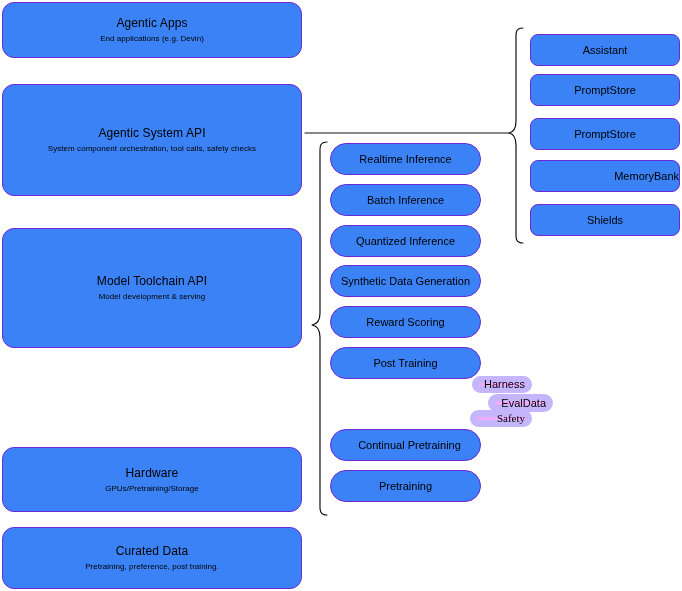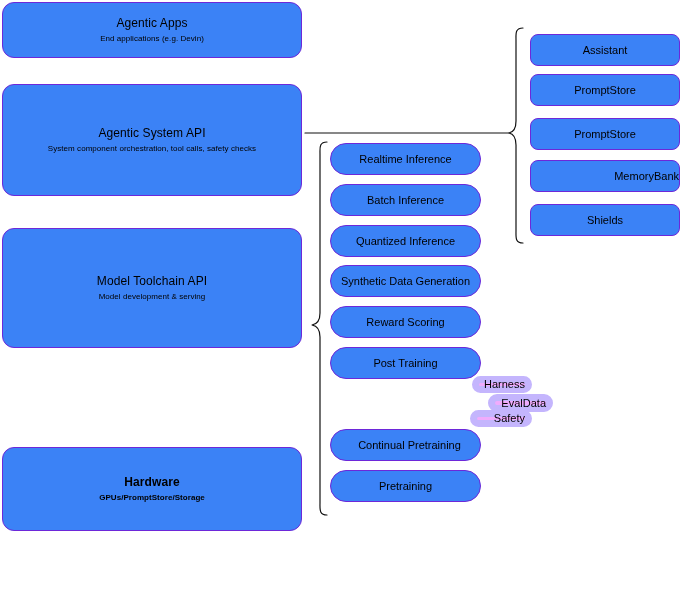--- a/index.html
+++ b/index.html
@@ -113,25 +113,29 @@
     <div class="title">Agentic System API</div>
     <div class="subtitle">System component orchestration, tool calls, safety checks</div>
   </div>
 
   <div class="node layer" style="top:228px; height:120px;">
     <div class="title">Model Toolchain API</div>
     <div class="subtitle">Model development &amp; serving</div>
   </div>
 
 
-  <div class="node layer" style="top:447px; height:84px;font-weight:bold;">
+  <div class="node layer" style="top:447px; height:65px;">
     <div class="title">Hardware</div>
-    <div class="subtitle">GPUs/PromptStore/Storage</div>
-  </div>
-
+    <div class="subtitle">GPUs/Pretraining/Storage</div>
+  </div>
+
+  <div class="node layer" style="top:527px; height:62px;">
+    <div class="title">Curated Data</div>
+    <div class="subtitle">Pretraining, preference, post training.</div>
+  </div>
 
   <div class="node mid" style="top:143px;">
     <span>Realtime Inference</span>
   </div>
   <div class="node mid" style="top:184px;">
     <span>Batch Inference</span>
   </div>
   <div class="node mid" style="top:225px;">
     <span>Quantized Inference</span>
   </div>
@@ -150,21 +154,21 @@
   <div class="node mid" style="top:470px;">
     <span>Pretraining</span>
   </div>
 
   <div class="badge" style="left:472px; top:376px; width:60px; height:17px;">
     <span>Harness</span>
   </div>
   <div class="badge" style="left:468px; top:394px; width:65px; height:18px;margin-left:20px;">
     <span>EvalData</span>
   </div>
-  <div class="badge" style="left:470px; top:410px; width:62px; height:17px;">
+  <div class="badge" style="left:470px; top:410px; width:62px; height:17px;font-family:Liberation Serif, serif;">
     <span>Safety</span>
   </div>
 
   <div class="node right" style="top:34px;">
     <span>Assistant</span>
   </div>
   <div class="node right" style="top:74px;">
     <span>PromptStore</span>
   </div>
   <div class="node right" style="top:118px;">

